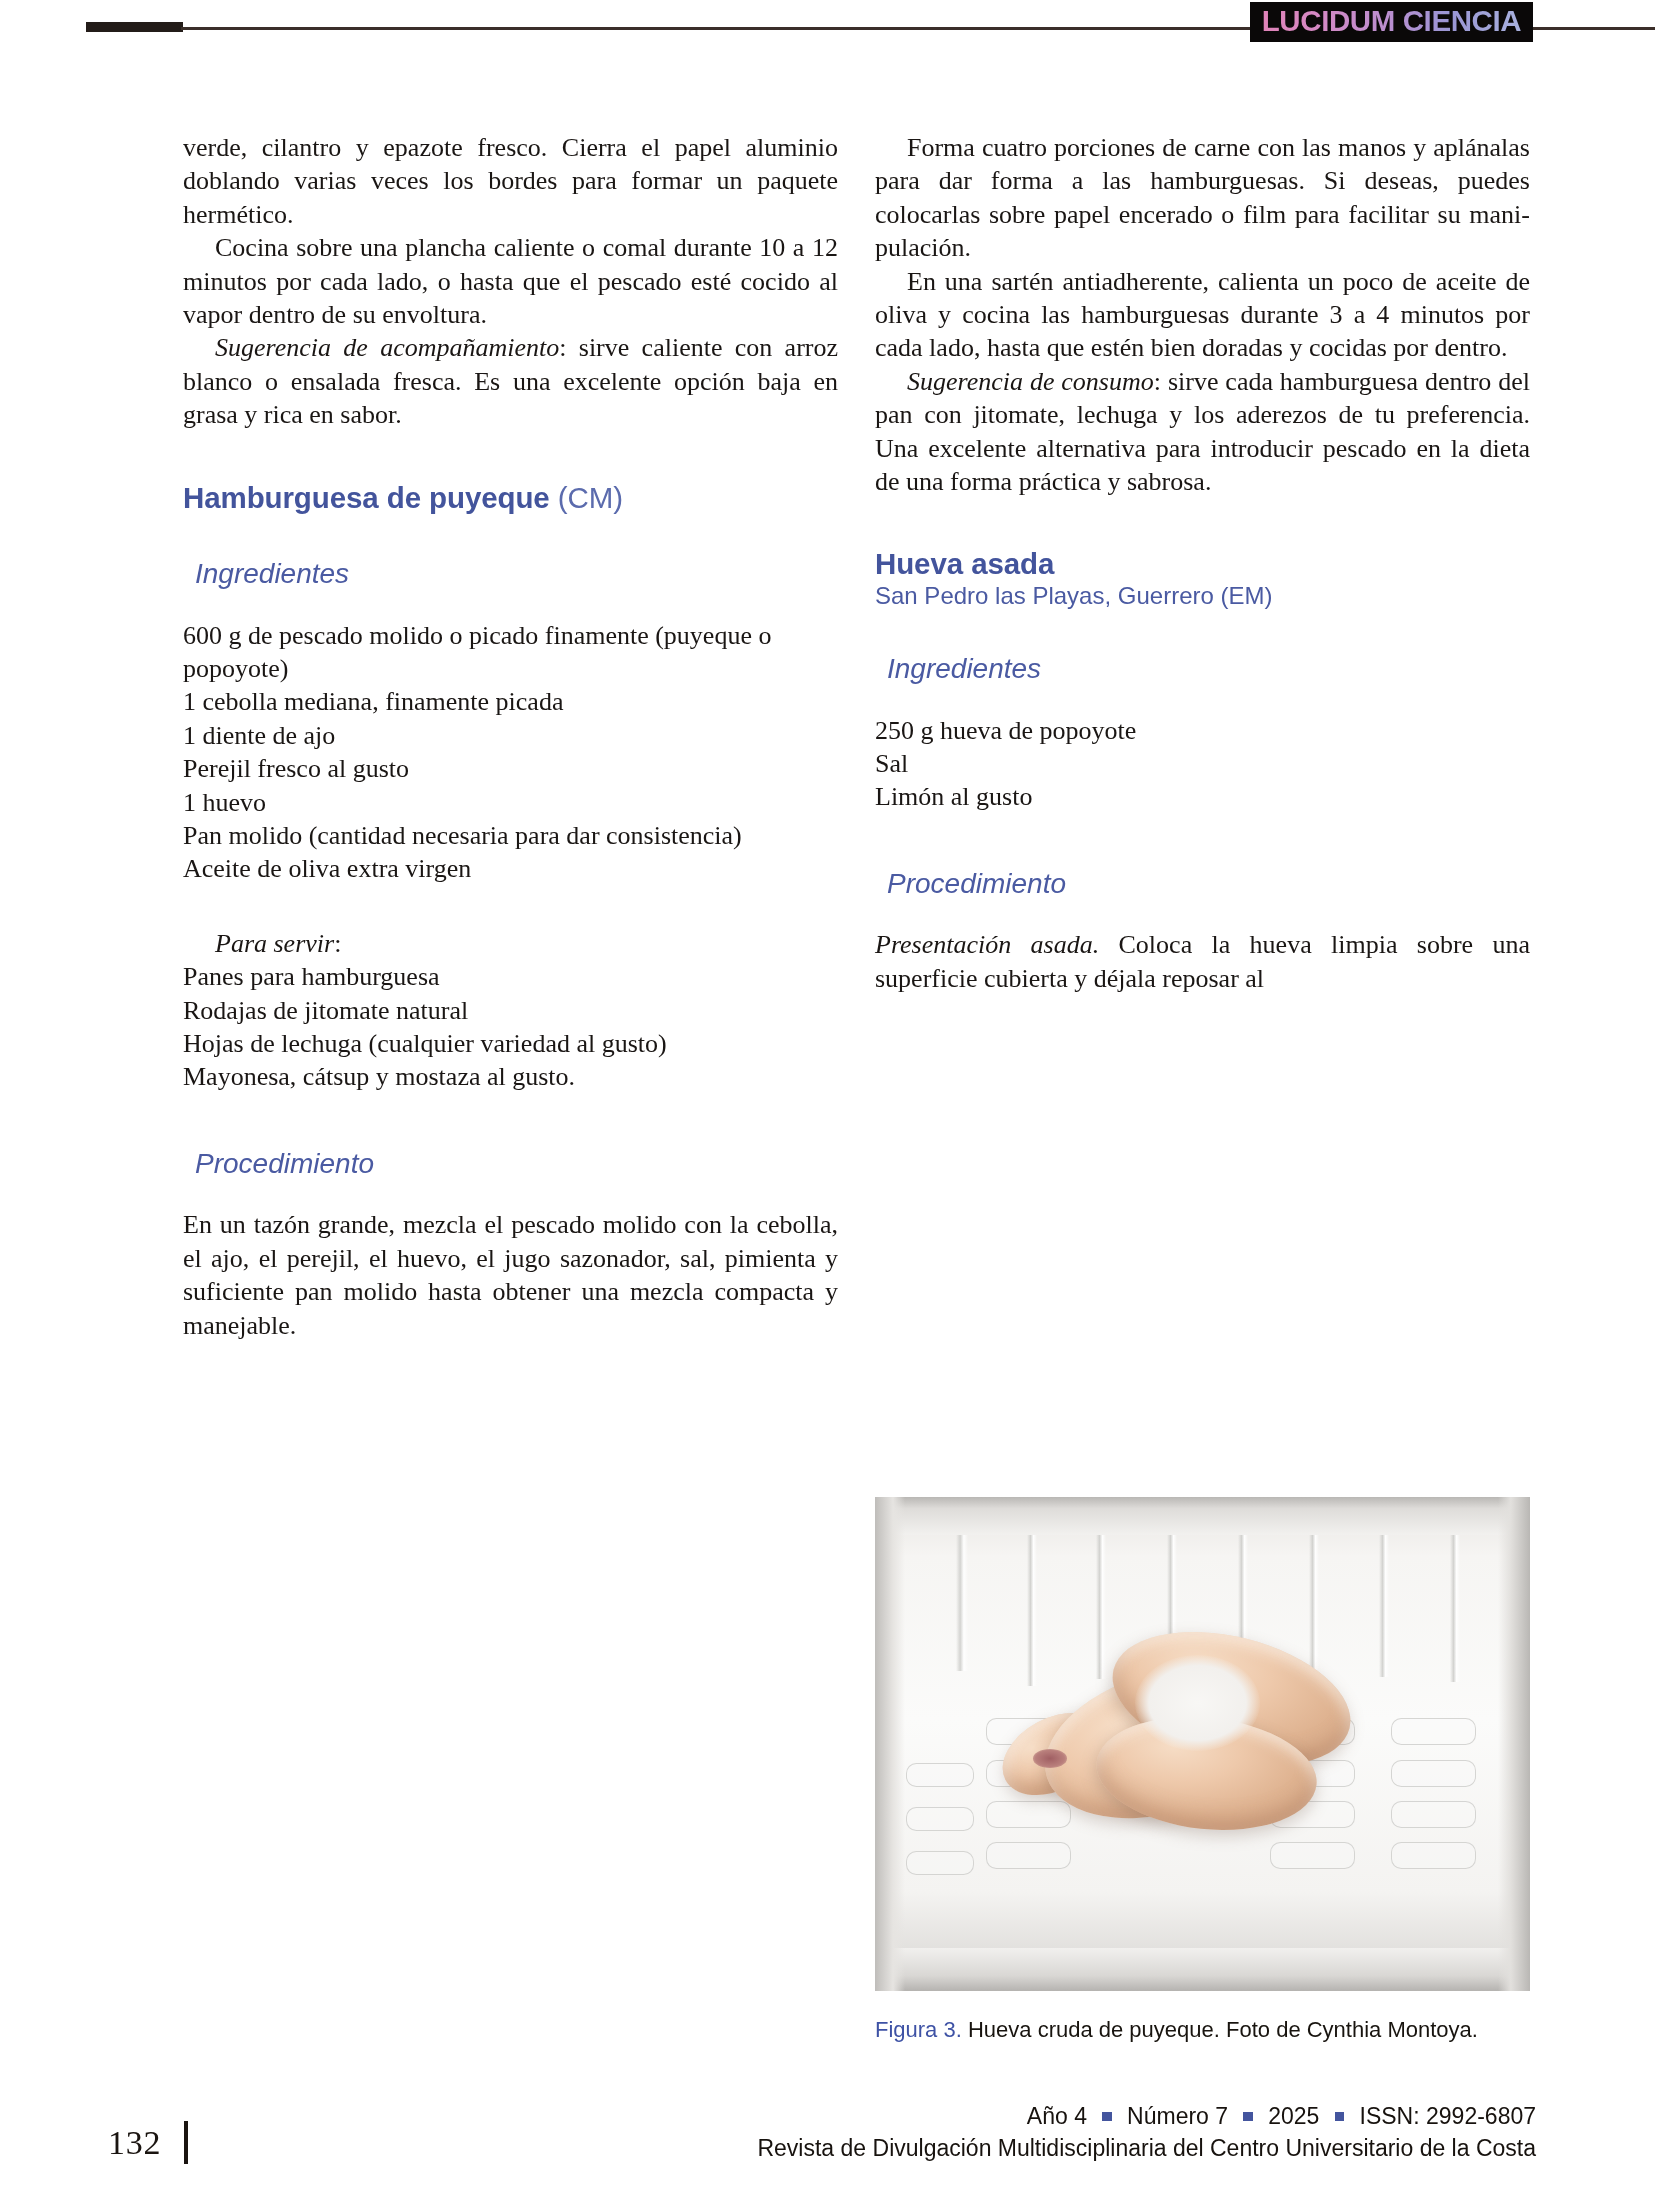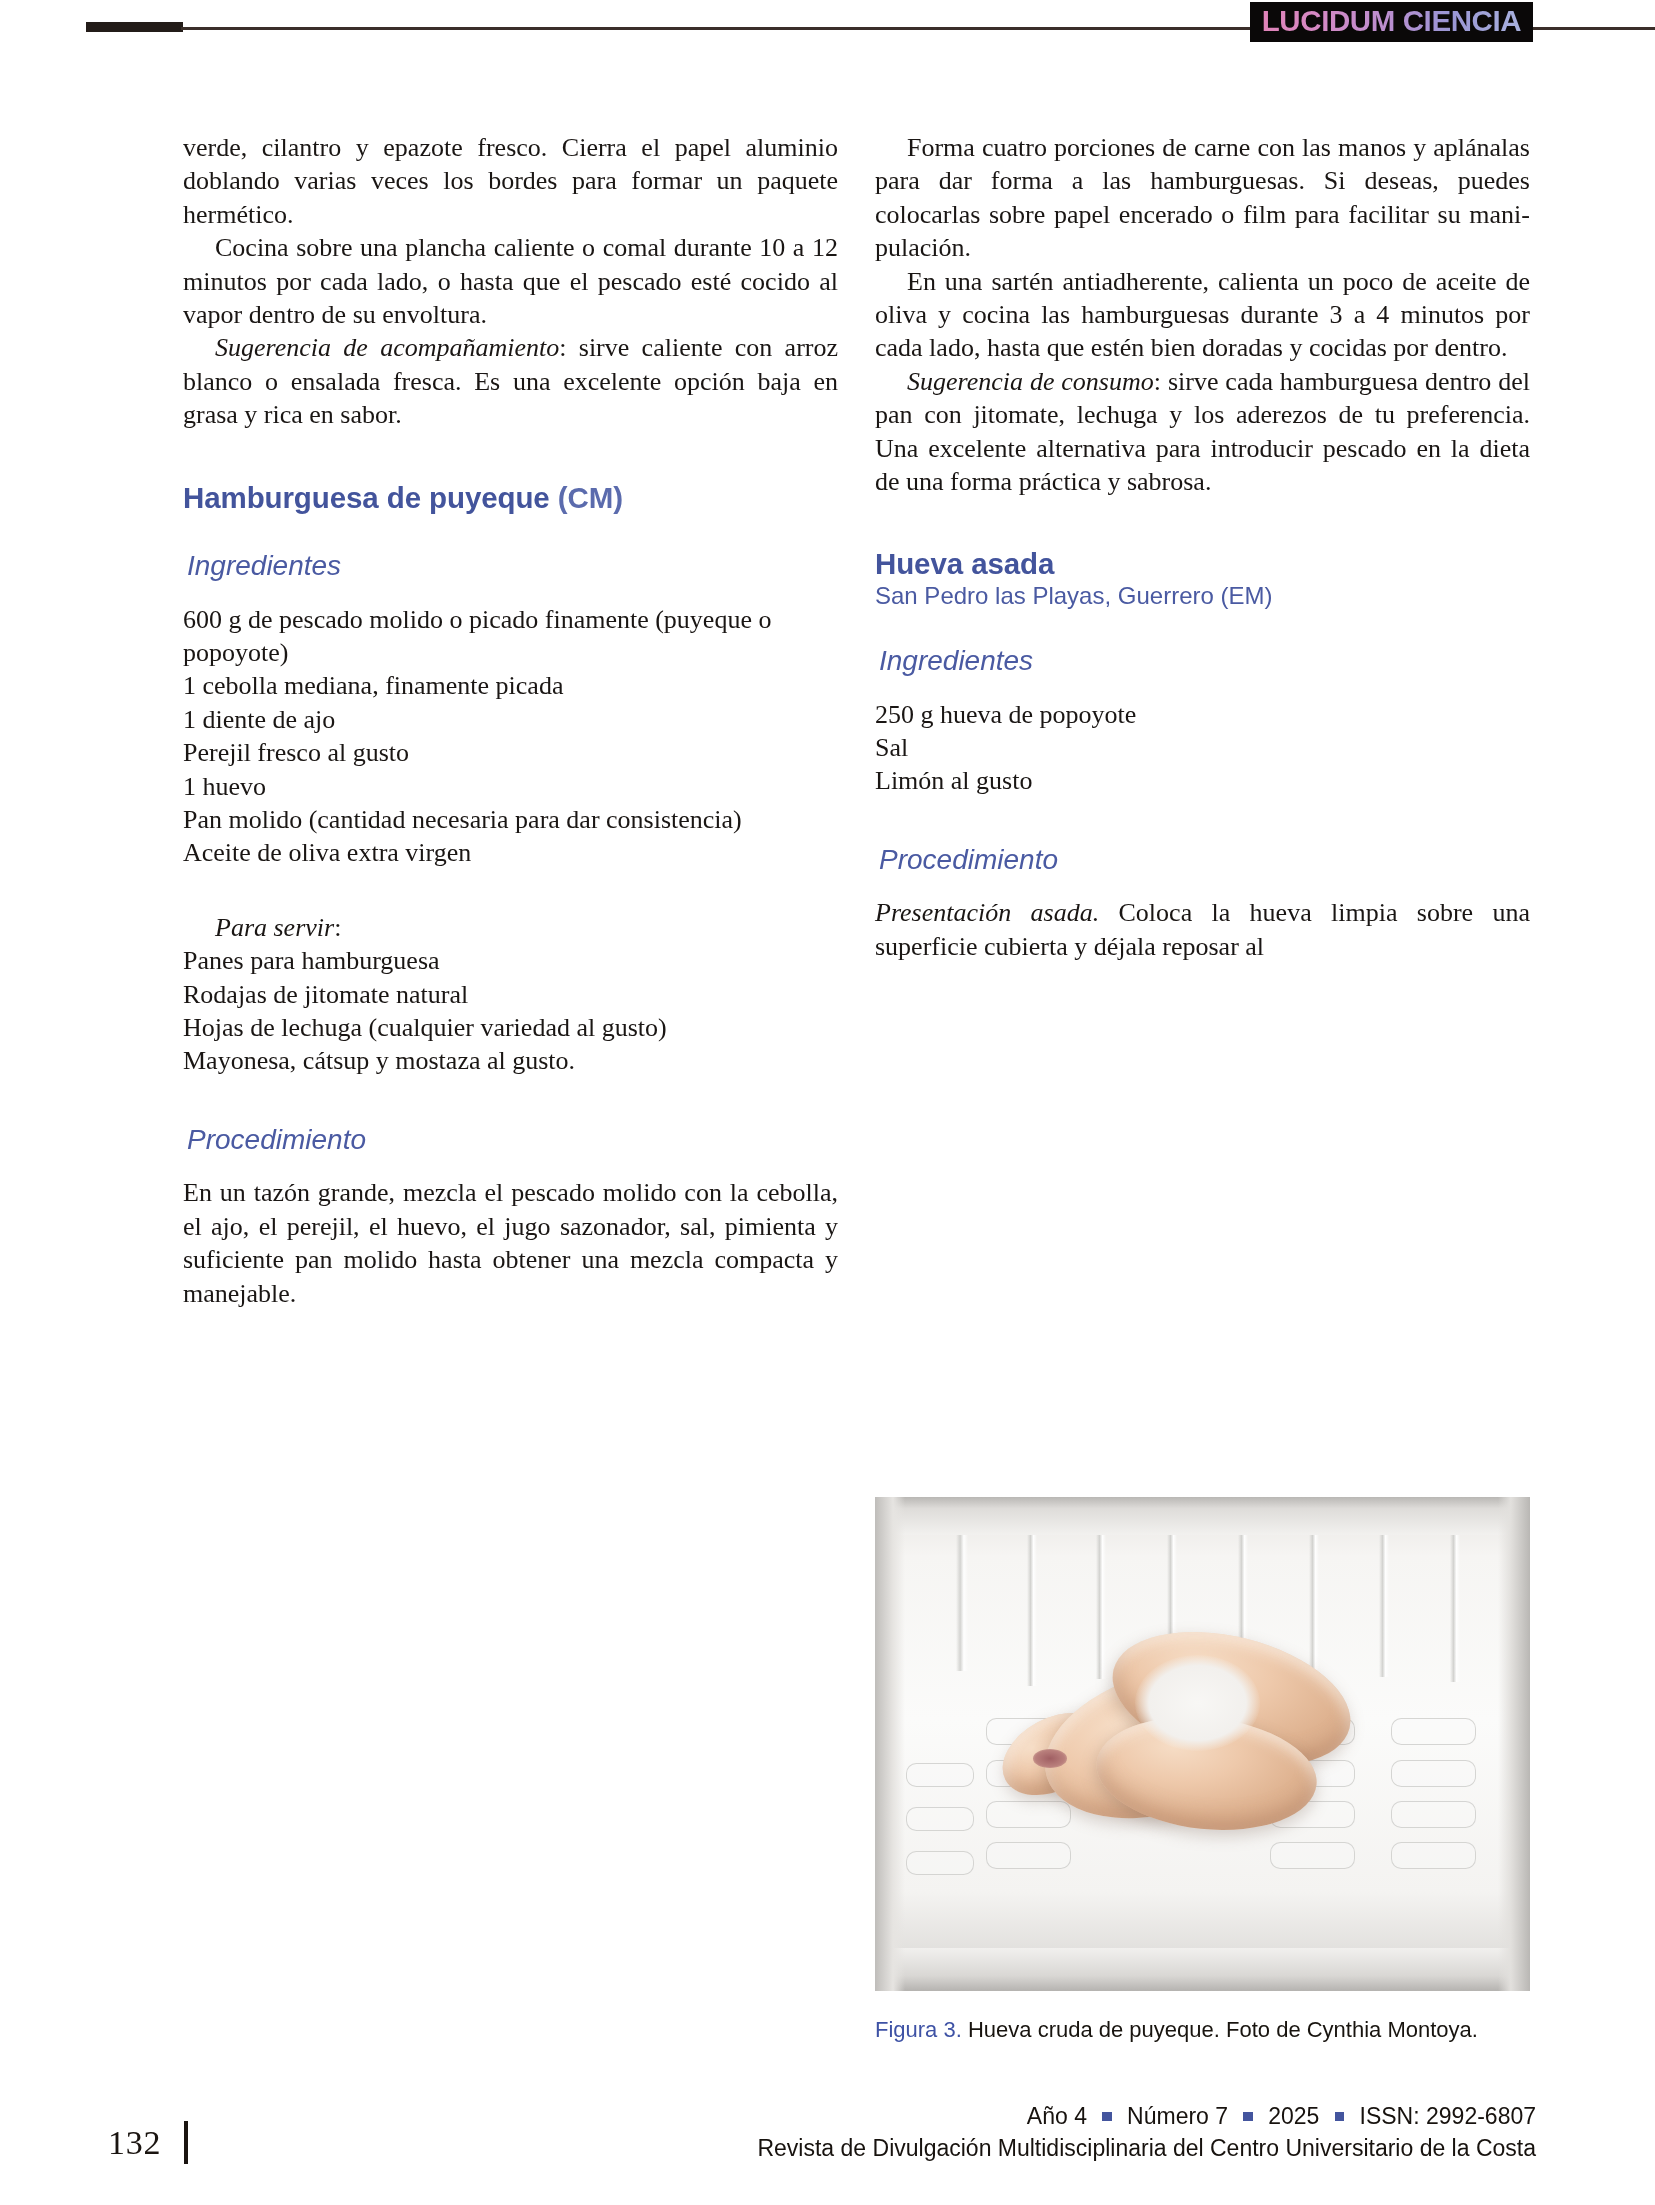--- a/index.html
+++ b/index.html
@@ -85,32 +85,32 @@
   h2.recipe-title {
     margin: 0;
     font-family: "Liberation Sans", sans-serif;
     font-size: 29.5px;
     font-weight: bold;
     color: #43549c;
     letter-spacing: -0.1px;
     line-height: 1.18;
   }
   h2.recipe-title .light {
-    font-weight: bold;
+    font-weight: normal;
     color: #5b6bad;
   }
   .recipe-sub {
     font-family: "Liberation Sans", sans-serif;
     font-size: 24px;
     font-weight: normal;
     color: #4a5aa2;
     line-height: 1.18;
   }
   h3.sub-head {
-    margin: 4px;
+    margin: 12px;
     font-family: "Liberation Sans", sans-serif;
     font-size: 28px;
     font-style: italic;
     font-weight: normal;
     color: #4a5aa2;
     line-height: 1.2;
   }
 
   .gap-sm { height: 16px; }
   .gap-md { height: 29.5px; }

